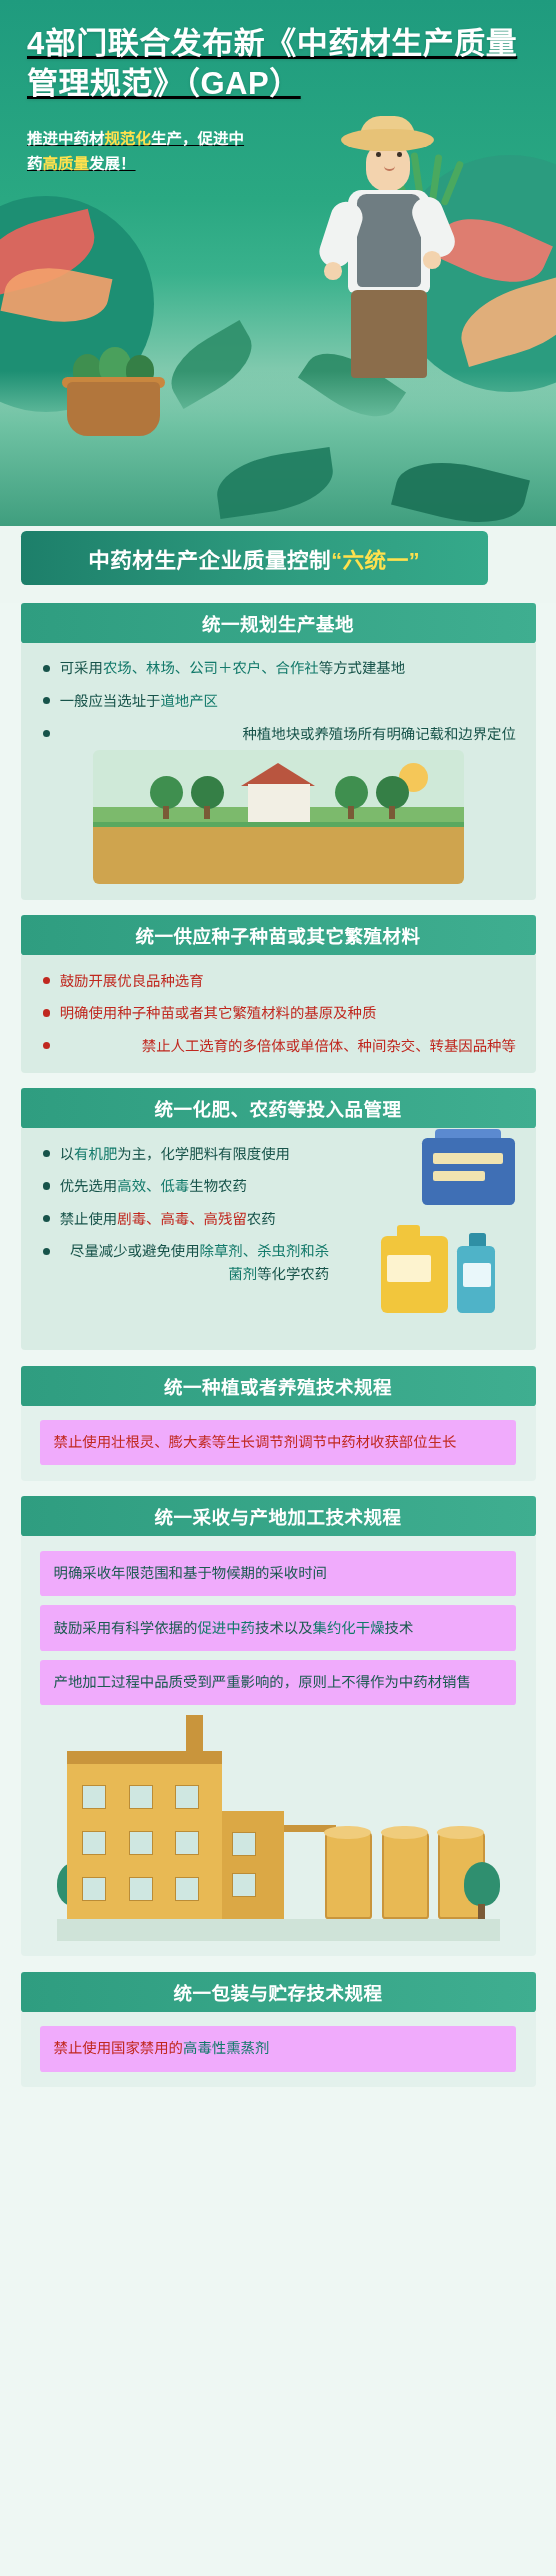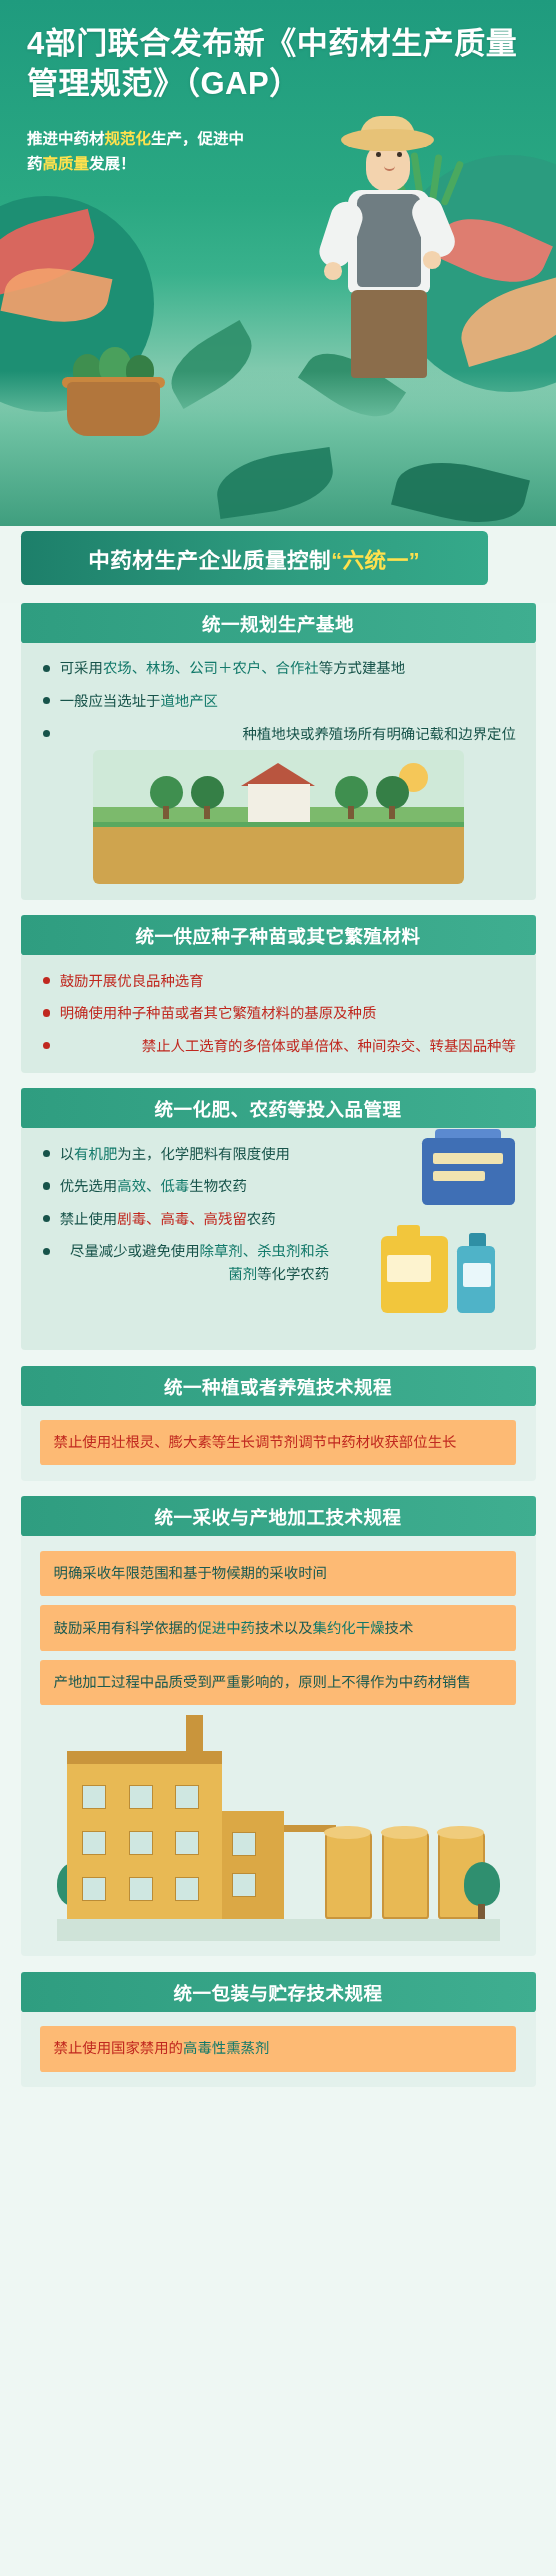--- a/index.html
+++ b/index.html
@@ -16,20 +16,21 @@
     overflow: hidden;
   }
 
   
   .hero {
     position: relative;
     width: 556px;
     height: 526px;
     background: linear-gradient(180deg, #1f9b7e 0%, #2aa882 38%, #39b18c 52%, #7fc9ad 70%, #bfe3d3 100%);
     overflow: hidden;
+    text-decoration: underline;
   }
   .hero-title {
     position: relative;
     z-index: 6;
     padding: 24px 27px 0 27px;
     color: #ffffff;
     font-size: 31px;
     font-weight: bold;
     line-height: 1.28;
     letter-spacing: 0.5px;
@@ -166,21 +167,21 @@
     width: 7.2px; height: 7.2px; border-radius: 50%;
     background: #17534a;
   }
   .bullets.red li { color: #c0281f; }
   .bullets.red li::before { background: #c0281f; }
   .bullets.dark li { color: #17534a; }
   .hl-r { color: #c0281f; }
   .hl-g { color: #12796a; }
 
   .note-box {
-    background: #fdba74;
+    background: #f0abfc;
     border-radius: 3.1px;
     padding: 11.3px 13.4px;
     margin-bottom: 9.3px;
     font-size: 14.4px;
     line-height: 1.58;
     color: #1b5a50;
   }
   .note-box:last-child { margin-bottom: 0; }
   .note-box.red { color: #c0281f; }
   .farm { width: 371px; height: 134px; margin: 5.2px auto 0 auto; position: relative; }

